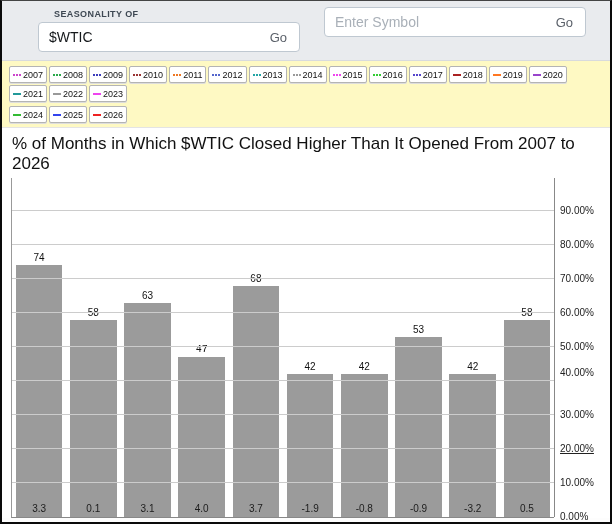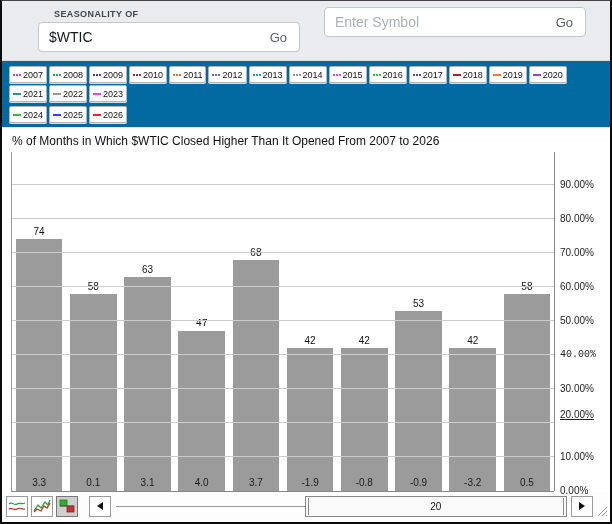--- a/index.html
+++ b/index.html
@@ -27,34 +27,34 @@
   .symbol-input {
     flex: 1; border: none; outline: none; font-family: "Liberation Sans", sans-serif;
     font-size: 14px; font-weight: normal; color: #15181b; background: transparent; min-width: 0;
   }
   .symbol-input::placeholder { color: #a9b0b8; font-weight: normal; }
   .go-btn {
     border: none; background: transparent; color: #5a6069; font-size: 13px;
     cursor: pointer; font-family: "Liberation Sans", sans-serif; padding: 2px 2px;
   }
   
-  .years-strip { background: #0369a1; border-bottom: 1px solid #e4e4e4; padding: 5px 6px 4px 7px; }
+  .years-strip { background: #fef9c3; border-bottom: 1px solid #e4e4e4; padding: 5px 6px 4px 7px; }
   .year-buttons { display: flex; flex-wrap: wrap; gap: 2px; }
   .flex-break { flex-basis: 100%; height: 0; }
   .year-btn {
     display: inline-flex; align-items: center; gap: 2px;
     background: #fff; border: 1px solid #b4b4b4; border-radius: 2px;
     font-family: "Liberation Sans", sans-serif; font-size: 9px; color: #111;
     padding: 2px 3px; height: 17px; cursor: pointer; box-shadow: 0 1px 0 #ddd;
   }
   .year-marker { width: 8px; height: 0; border-top-width: 2px; display: inline-block; }
   .year-marker.dotted { border-top-style: dotted; }
   .year-marker.solid  { border-top-style: solid; }
   
-  .chart-title { font-size: 12px; color: #111; padding: 6px 0 4px 10px; background:#fff; }
+  .chart-title { font-size: 17px; color: #111; padding: 6px 0 4px 10px; background:#fff; }
   .chart-area { position: relative; background: #fff; padding-left: 9px; padding-right: 56px; }
   .plot {
     position: relative; height: 340px;
     border-left: 1px solid #999; border-bottom: 1px solid #888;
   }
   .gridline { position: absolute; left: 0; right: 0; height: 1px; background: #ccc; z-index: 3; pointer-events: none; }
   .bars { position: absolute; inset: 0; display: flex; z-index: 1; }
   .bar-slot { flex: 1; position: relative; }
   .bar { position: absolute; bottom: 0; left: 7%; right: 7%; background: #9b9b9b; }
   .bar-value { position: absolute; width: 100%; text-align: center; font-size: 10px; color: #111; z-index: 4; }
@@ -269,23 +269,23 @@
           <div class="gridline" style="bottom: 238px;"></div>
           <div class="gridline" style="bottom: 272px;"></div>
           <div class="gridline" style="bottom: 306px;"></div>
         </div>
       <div class="y-axis" id="y-axis">
           <div class="y-tick" style="bottom: 301px;">90.00%</div>
           <div class="y-tick" style="bottom: 267px;">80.00%</div>
           <div class="y-tick" style="bottom: 233px;">70.00%</div>
           <div class="y-tick" style="bottom: 199px;">60.00%</div>
           <div class="y-tick" style="bottom: 165px;">50.00%</div>
-          <div class="y-tick" style="bottom: 131px; font-family: Liberation Mono, monospace;">40.00%</div>
+          <div class="y-tick" style="bottom: 139px;">40.00%</div>
           <div class="y-tick" style="bottom: 97px;">30.00%</div>
-          <div class="y-tick" style="bottom: 71px; text-decoration: underline;">20.00%</div>
+          <div class="y-tick" style="bottom: 63px; text-decoration: underline;">20.00%</div>
           <div class="y-tick" style="bottom: 29px;">10.00%</div>
           <div class="y-tick" style="bottom: -5px;">0.00%</div>
         </div>
     </div>
   </div>
 
   <div class="toolbar">
     <button class="chart-type-btn" title="">
       <svg width="18" height="14" viewBox="0 0 18 14">
         <path d="M1 5 C4 2 6 7 9 5 C12 3 14 6 17 4" fill="none" stroke="#2f9e44" stroke-width="1.3"></path>

